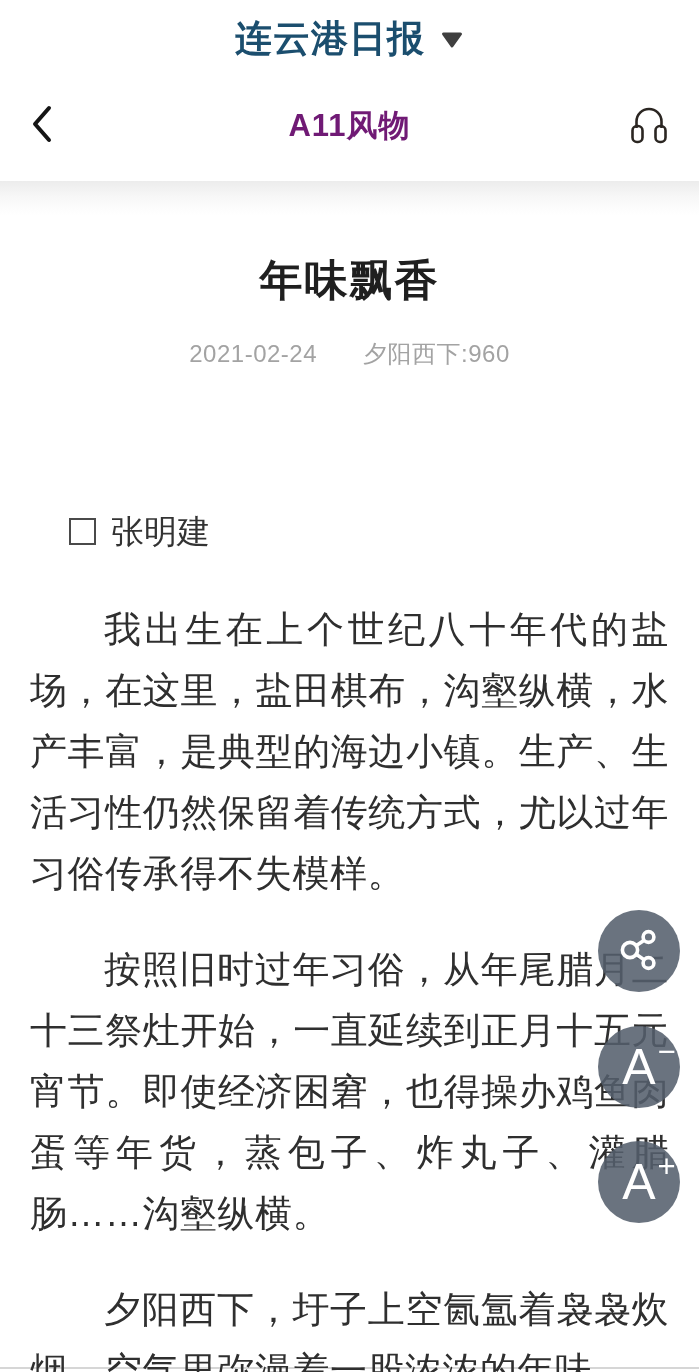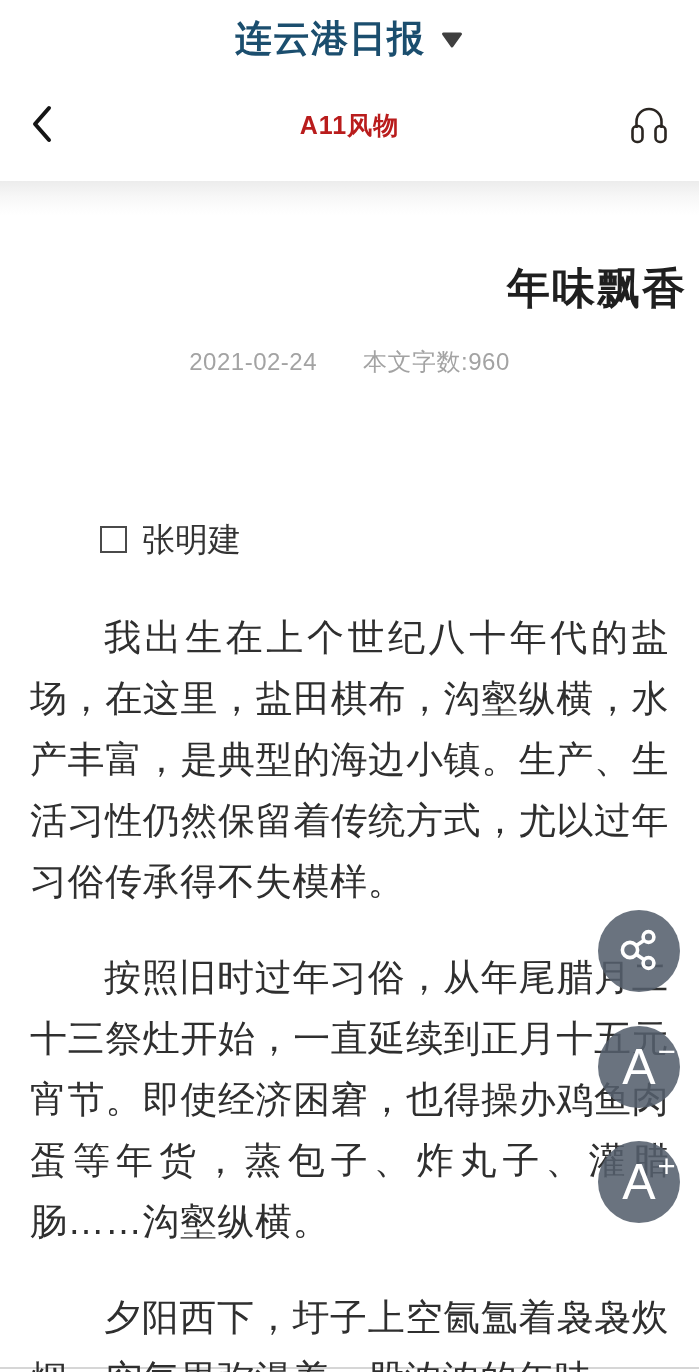--- a/index.html
+++ b/index.html
@@ -41,23 +41,23 @@
     display: flex;
     align-items: center;
     justify-content: space-between;
     padding: 0 30px;
     background: #ffffff;
   }
   .navbar-title {
     position: absolute;
     left: 50%;
     transform: translateX(-50%);
-    font-size: 25px;
+    font-size: 31px;
     font-weight: 700;
-    color: #b91c1c;
+    color: #701a75;
     letter-spacing: 1px;
   }
   .nav-btn {
     display: flex;
     align-items: center;
     justify-content: center;
     background: none;
     border: none;
     padding: 0;
     cursor: pointer;
@@ -65,44 +65,44 @@
 
   .nav-shadow {
     height: 34px;
     background: linear-gradient(to bottom, #ececec 0%, #f7f7f7 45%, #ffffff 100%);
   }
 
   
   .article { position: relative; z-index: 1; }
 
   .article-title {
-    margin: 12px;
+    margin: 4px;
     padding-top: 40px;
-    text-align: right;
+    text-align: center;
     font-size: 43px;
     line-height: 42px;
     font-weight: 600;
     color: #1f1f1f;
     letter-spacing: 2px;
   }
 
   .article-meta {
     margin-top: 38px;
     display: flex;
     justify-content: center;
     gap: 46px;
     font-size: 24px;
     line-height: 29px;
     color: #a3a3a3;
     letter-spacing: 0.5px;
   }
 
   .article-author {
     margin-top: 146px;
-    padding-left: 100px;
+    padding-left: 69px;
     display: flex;
     align-items: center;
     font-size: 33px;
     line-height: 35px;
     color: #333333;
   }
   .author-box {
     width: 27px;
     height: 27px;
     border: 2px solid #4a4a4a;
@@ -206,21 +206,21 @@
     </button>
   </nav>
 
   <div class="nav-shadow"></div>
 
   <main class="article">
     <h1 class="article-title">年味飘香</h1>
 
     <div class="article-meta">
       <span>2021-02-24</span>
-      <span>本文字数:960</span>
+      <span>夕阳西下:960</span>
     </div>
 
     <div class="article-author">
       <span class="author-box"></span>
       <span>张明建</span>
     </div>
 
     <div class="article-body">
       <p class="first">我出生在上个世纪八十年代的盐场，在这里，盐田棋布，沟壑纵横，水产丰富，是典型的海边小镇。生产、生活习性仍然保留着传统方式，尤以过年习俗传承得不失模样。</p>
       <p>按照旧时过年习俗，从年尾腊月二十三祭灶开始，一直延续到正月十五元宵节。即使经济困窘，也得操办鸡鱼肉蛋等年货，蒸包子、炸丸子、灌腊肠……沟壑纵横。</p>

